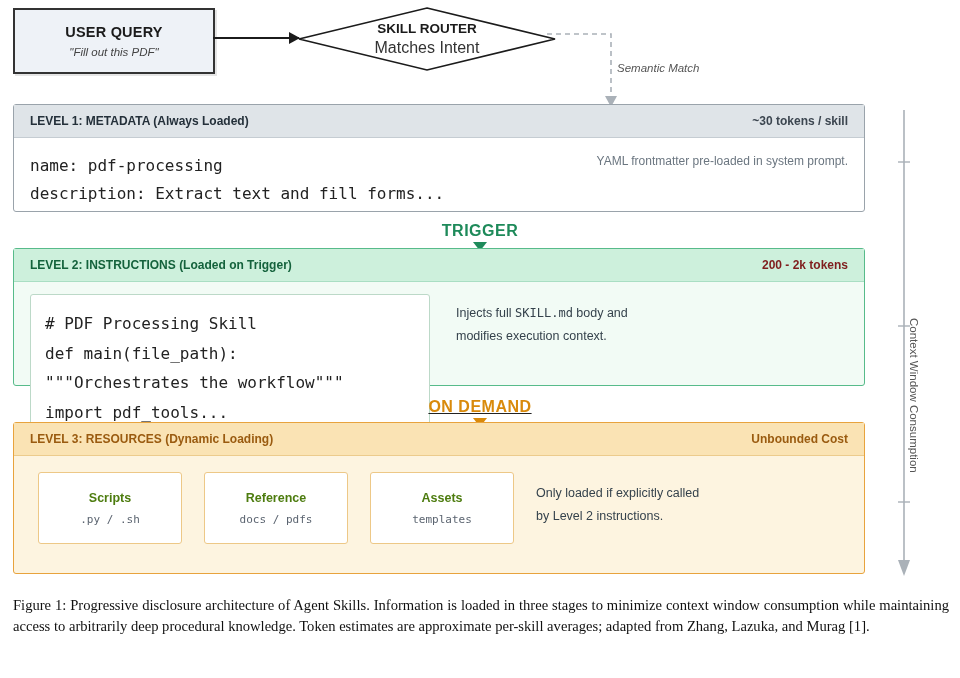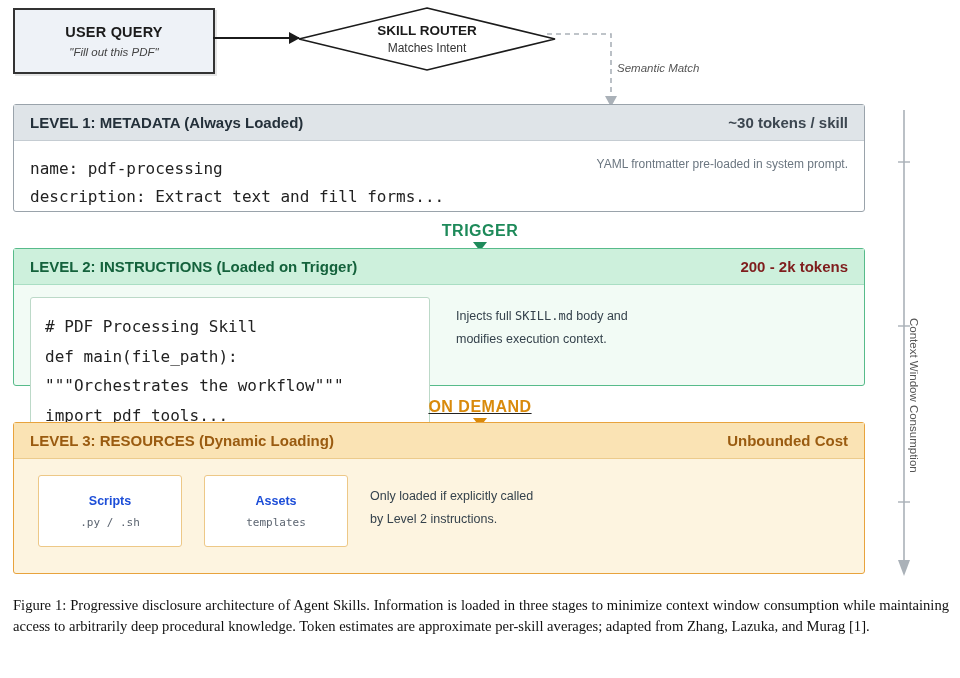--- a/index.html
+++ b/index.html
@@ -86,21 +86,21 @@
     align-items: center;
     justify-content: center;
   }
   .router .r-title {
     font-size: 13.5px;
     font-weight: bold;
     color: #1b1b1b;
   }
   .router .r-sub {
     margin-top: 3px;
-    font-size: 12px;
+    font-size: 16px;
     color: #333;
   }
 
   
   .semantic-path {
     position: absolute;
     left: 545px;
     top: 30px;
     width: 120px;
     height: 82px;
@@ -120,21 +120,21 @@
     left: 13px;
     width: 852px;
     box-sizing: border-box;
     border-radius: 3px;
   }
   .level .hdr {
     display: flex;
     align-items: center;
     justify-content: space-between;
     padding: 9px 16px 9px 16px;
-    font-size: 15px;
+    font-size: 12px;
     font-weight: bold;
     gap: 48px;
   }
   .level .hdr .right { font-weight: bold; }
 
   .level1 {
     top: 104px;
     height: 108px;
     border: 1px solid #9aa3ab;
     background: #ffffff;
@@ -226,21 +226,21 @@
     border: 1px solid #edc887;
     border-radius: 3px;
     display: flex;
     flex-direction: column;
     align-items: center;
     justify-content: center;
   }
   .res-card .rc-title {
     font-size: 12.5px;
     font-weight: bold;
-    color: #1d4ed8;
+    color: #4d7c0f;
   }
   .res-card .rc-sub {
     margin-top: 8px;
     font-family: "DejaVu Sans Mono", monospace;
     font-size: 11px;
     color: #5b6470;
   }
   .level3 .side-note {
     font-size: 12.5px;
     color: #35424c;
@@ -388,20 +388,24 @@
     <div class="hdr">
       <span>LEVEL 3: RESOURCES (Dynamic Loading)</span>
       <span class="right">Unbounded Cost</span>
     </div>
     <div class="body">
       <div class="res-card">
         <div class="rc-title">Scripts</div>
         <div class="rc-sub">.py / .sh</div>
       </div>
       <div class="res-card">
+        <div class="rc-title">Reference</div>
+        <div class="rc-sub">docs / pdfs</div>
+      </div>
+      <div class="res-card">
         <div class="rc-title">Assets</div>
         <div class="rc-sub">templates</div>
       </div>
       <div class="side-note">
         <div>Only loaded if explicitly called</div>
         <div>by Level 2 instructions.</div>
       </div>
     </div>
   </div>
 

